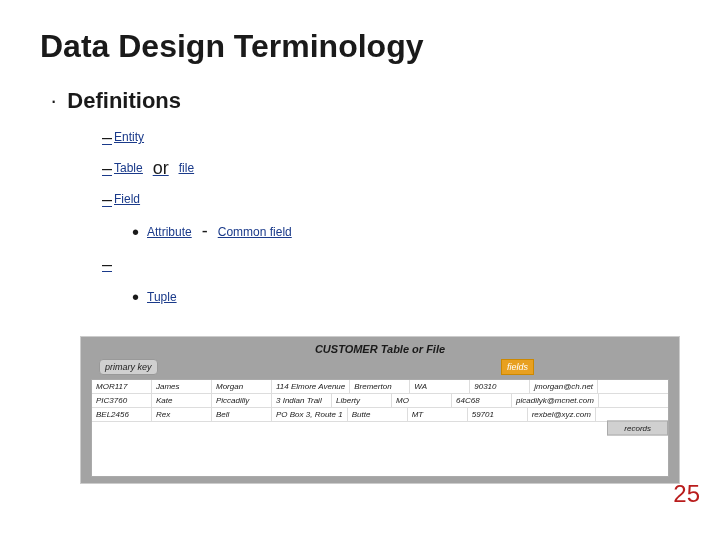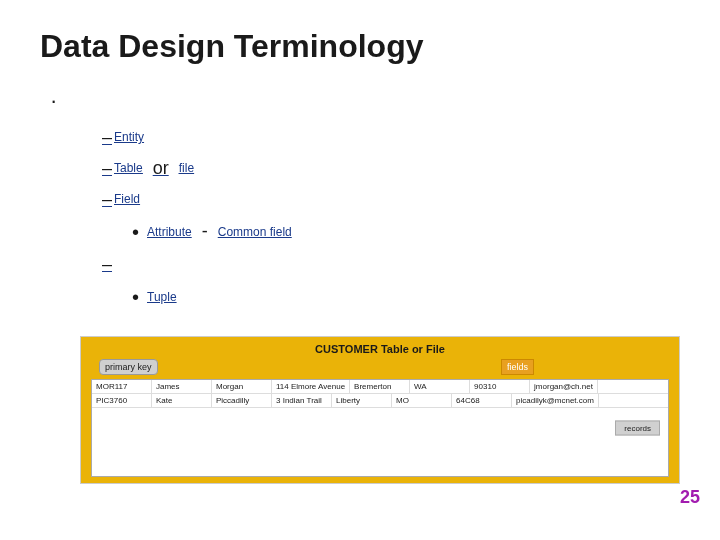--- a/index.html
+++ b/index.html
@@ -117,21 +117,22 @@
       height: 148px;
       border: 1px solid #cccccc;
       background: #f0f0f0;
       overflow: hidden;
     }
 
     .diagram-inner {
       position: relative;
       width: 100%;
       height: 100%;
-      background: #eab308;
+      background: #a3a3a3;
+      font-style: italic;
     }
 
     .diagram-title {
       position: absolute;
       top: 6px;
       left: 50%;
       transform: translateX(-50%);
       font-size: 11px;
       font-weight: bold;
       color: #1a1a1a;
@@ -183,51 +184,52 @@
       font-size: 8px;
       padding: 2px 4px;
       border-right: 1px solid #ddd;
       min-width: 60px;
       color: #1a1a1a;
       white-space: nowrap;
     }
 
     .records-label {
       position: absolute;
-      right: 8px;
+      right: 0;
       top: 50%;
       transform: translateY(-50%);
       font-size: 8px;
       color: #1a1a1a;
       background: #d0d0d0;
-      padding: 2px 8px;
+      padding: 2px 16px;
       border: 1px solid #aaa;
       text-align: center;
     }
 
     .page-number {
       position: absolute;
       bottom: 8px;
       right: 20px;
-      font-size: 18px;
-      color: #a21caf;
-      font-weight: bold;
+      font-size: 24px;
+      color: #b91c1c;
+      font-weight: normal;
     }
   </style>
 </head>
 <body>
 
 <div class="slide">
 
   <h1 class="title">Data Design Terminology</h1>
 
   <div class="content-area">
 
     <div class="bullet-definitions">
       <span class="bullet-dot">·</span>
+      <span class="definitions-label">Definitions</span>
     </div>
 
     <div class="sub-list">
 
       <div class="sub-item">
         <span class="dash-prefix">–</span>
         <span class="link-text">Entity</span>
       </div>
 
       <div class="sub-item">
@@ -288,20 +290,30 @@
         <div class="table-data-row">
           <div class="cell">PIC3760</div>
           <div class="cell">Kate</div>
           <div class="cell">Piccadilly</div>
           <div class="cell">3 Indian Trail</div>
           <div class="cell">Liberty</div>
           <div class="cell">MO</div>
           <div class="cell">64C68</div>
           <div class="cell">picadilyk@mcnet.com</div>
         </div>
+        <div class="table-data-row">
+          <div class="cell">BEL2456</div>
+          <div class="cell">Rex</div>
+          <div class="cell">Bell</div>
+          <div class="cell">PO Box 3, Route 1</div>
+          <div class="cell">Butte</div>
+          <div class="cell">MT</div>
+          <div class="cell">59701</div>
+          <div class="cell">rexbel@xyz.com</div>
+        </div>
         <div class="records-label">records</div>
       </div>
 
     </div>
   </div>
 
   <div class="page-number">25</div>
 
 </div>
 

